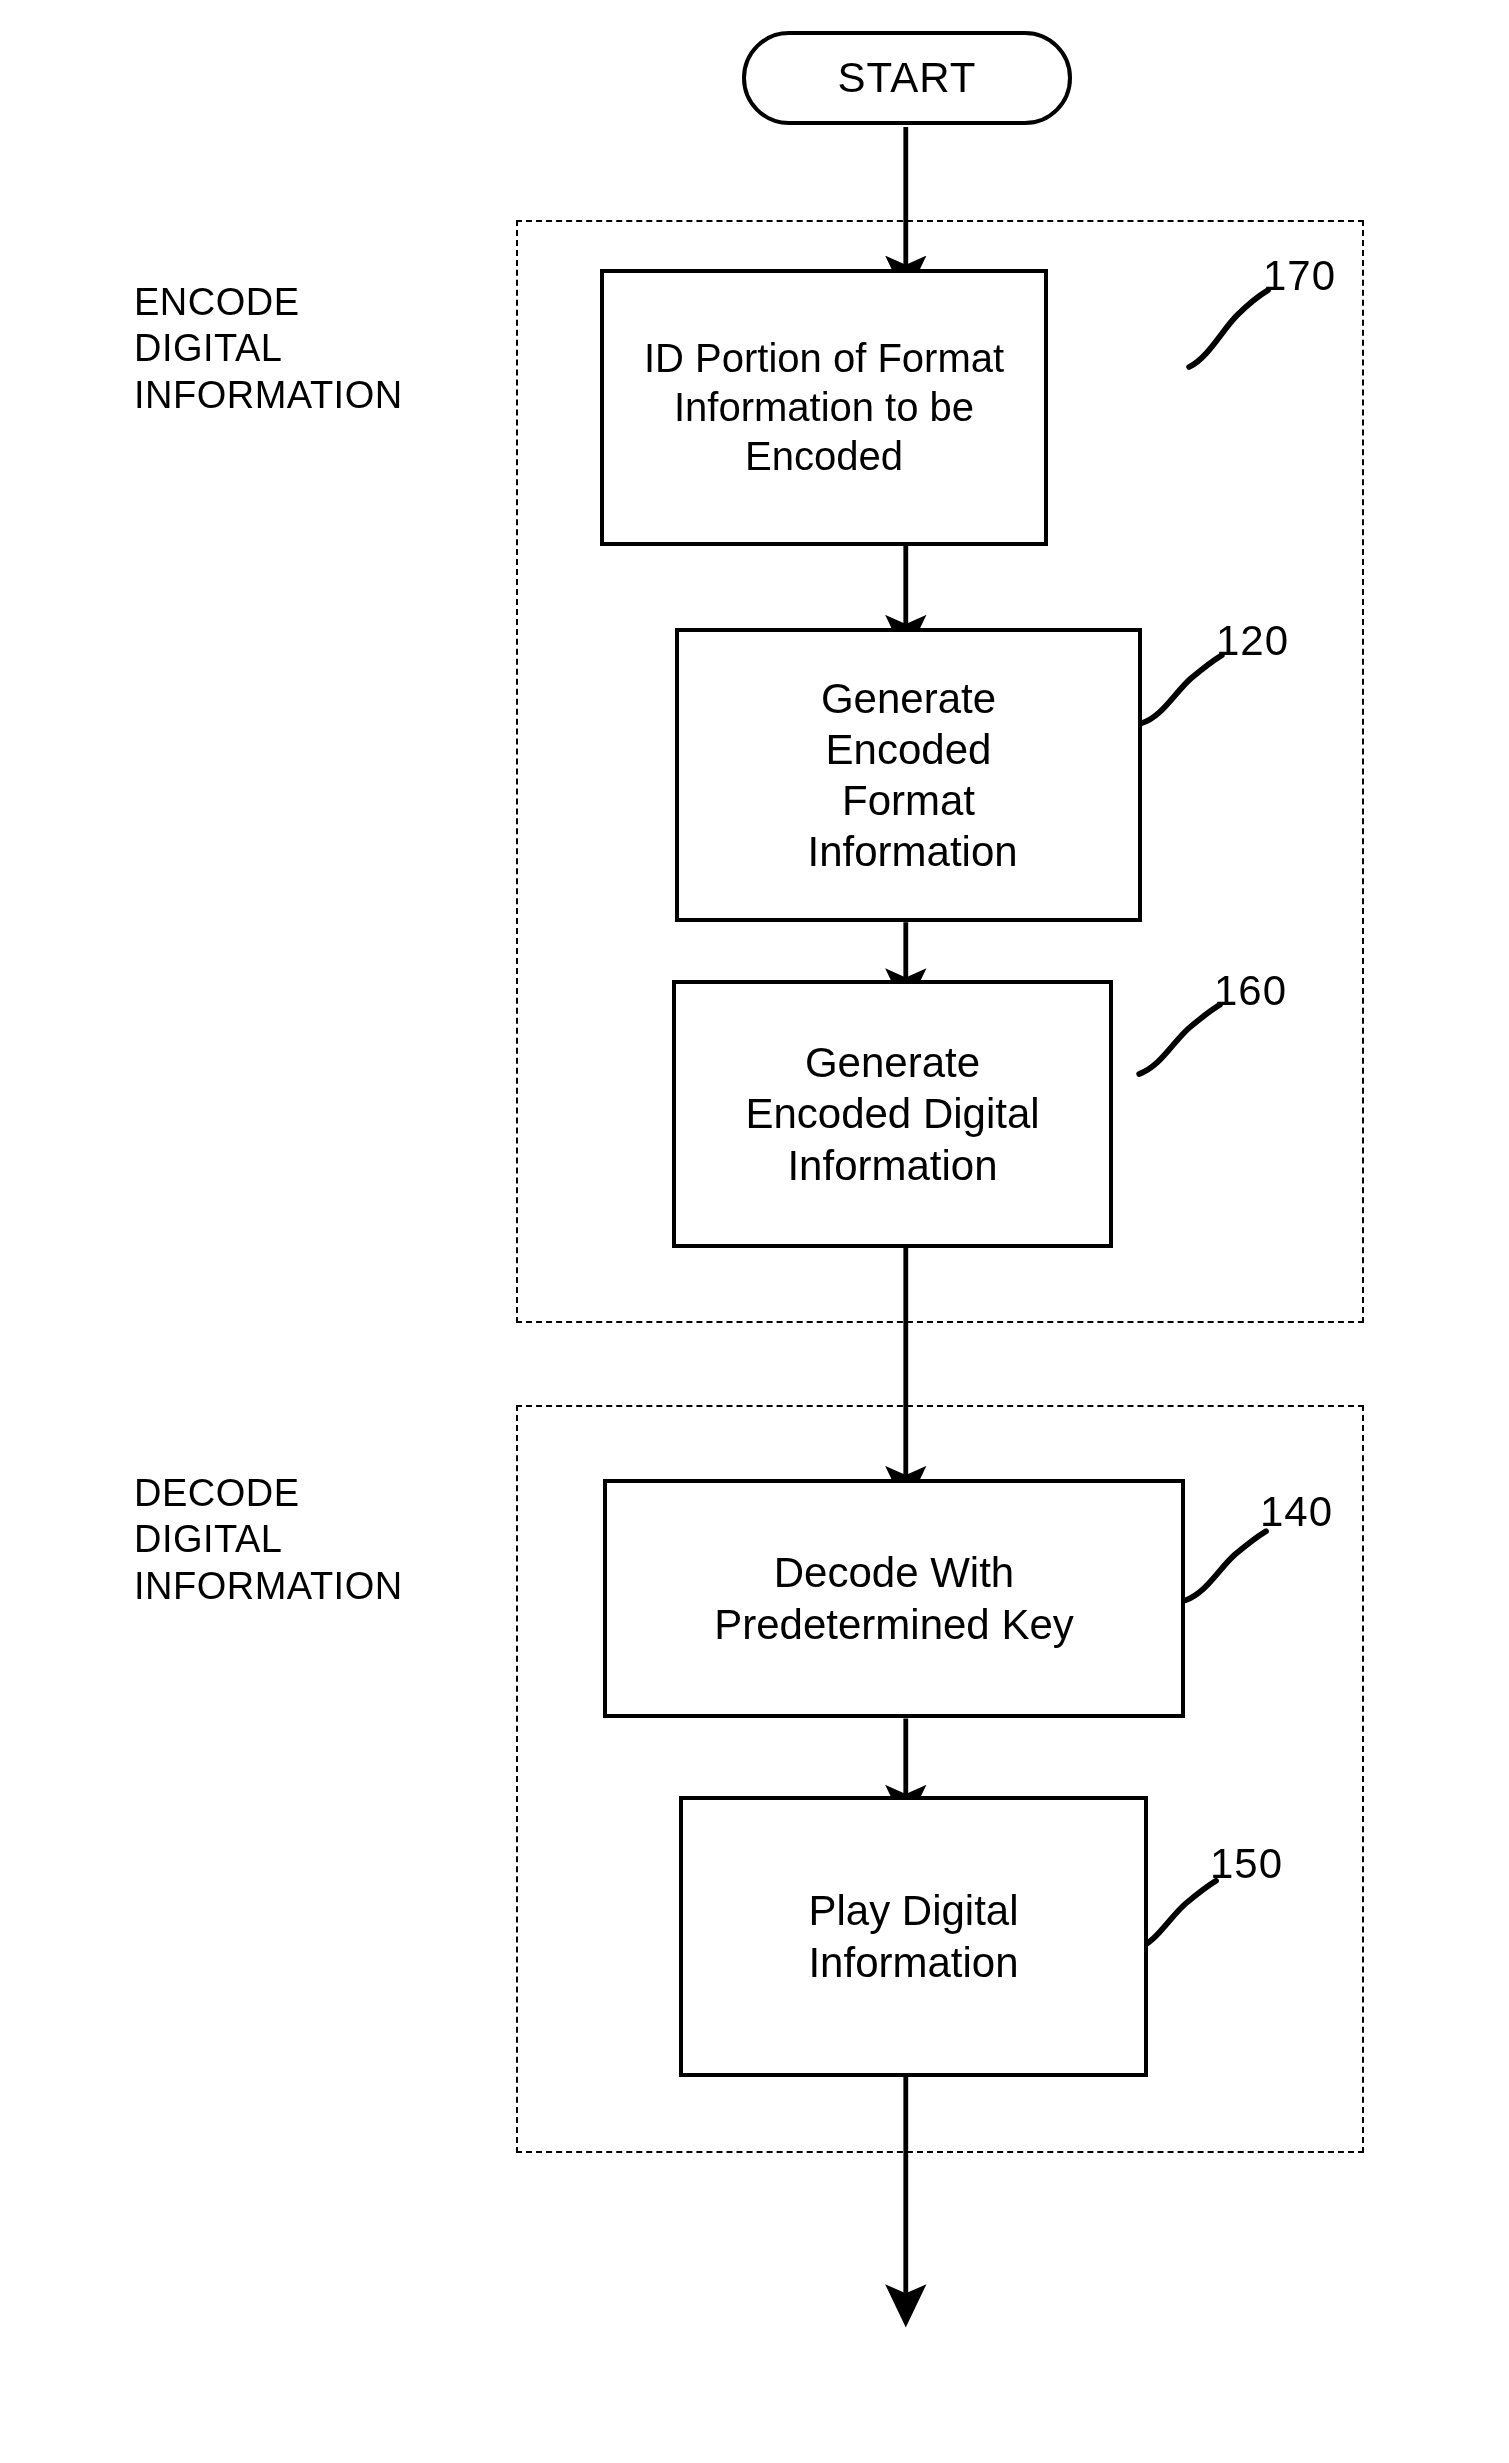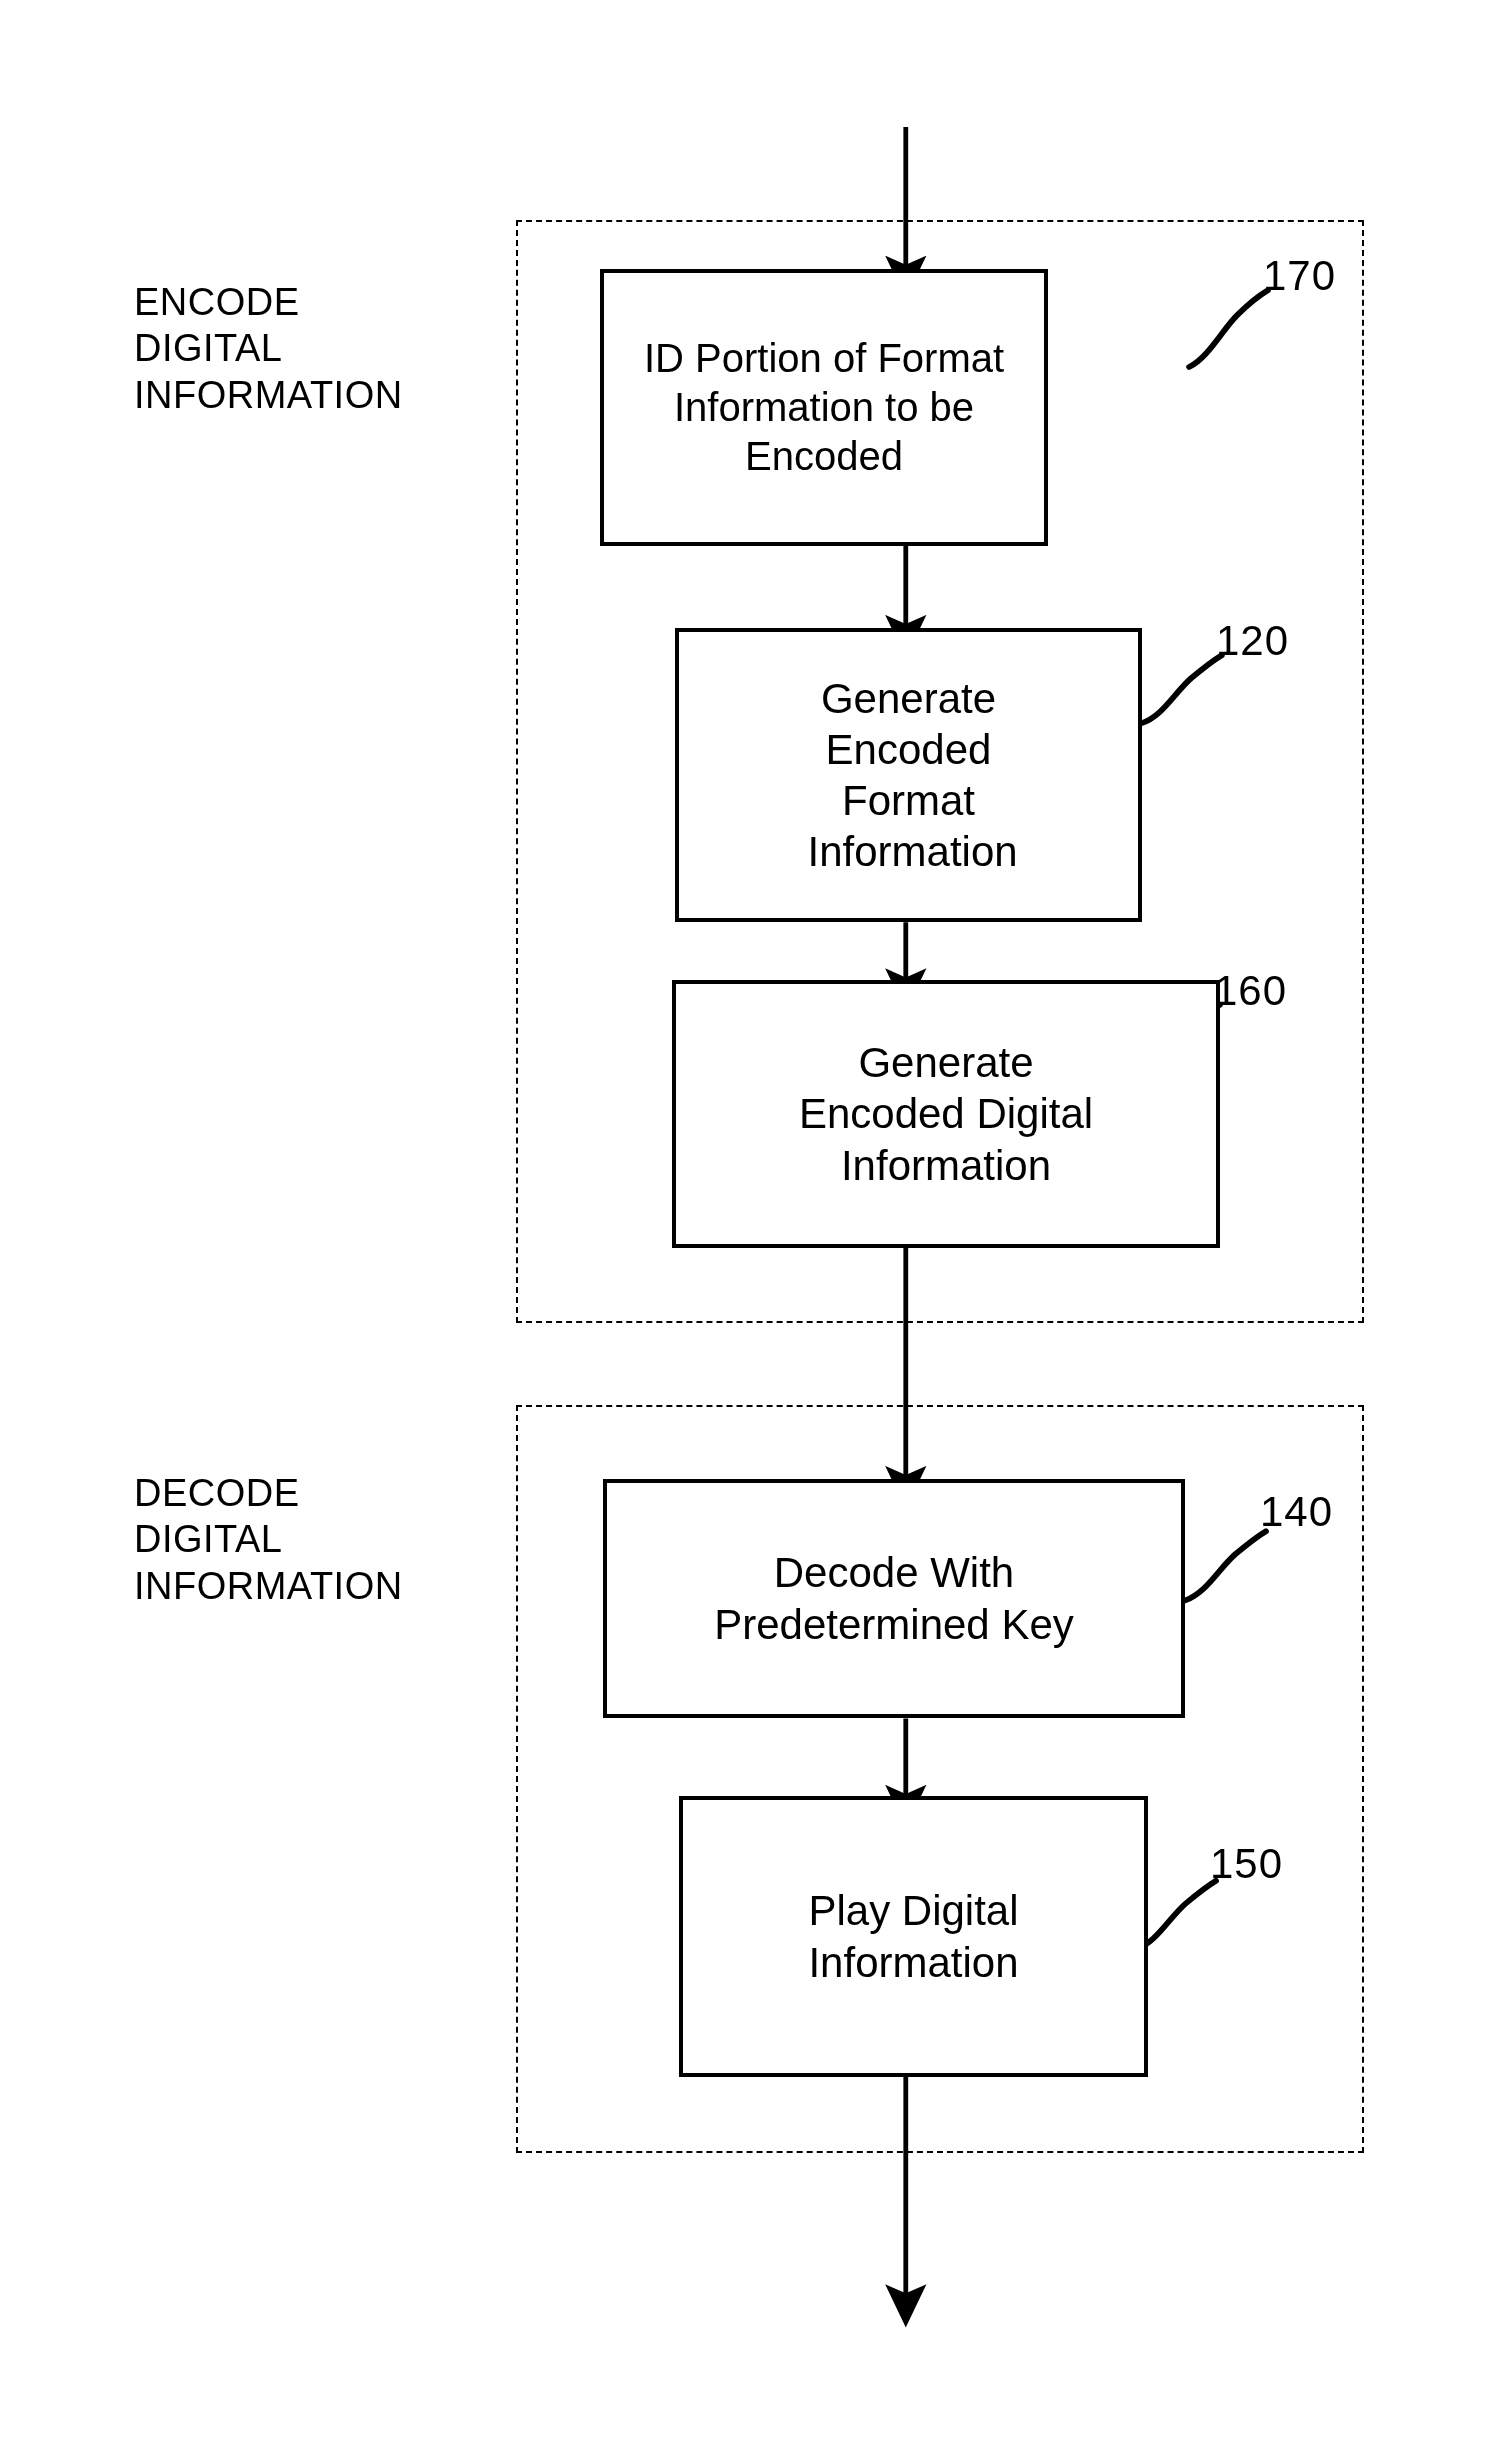--- a/index.html
+++ b/index.html
@@ -110,40 +110,43 @@
     <path d="M1238,382 C1258,372 1272,344 1288,328 C1300,316 1310,308 1320,302" stroke="#000" stroke-width="6" fill="none" stroke-linecap="round"></path>
     <path d="M1188,753 C1210,746 1222,722 1240,706 C1252,696 1262,688 1272,682" stroke="#000" stroke-width="6" fill="none" stroke-linecap="round"></path>
     <path d="M1186,1118 C1208,1110 1220,1086 1238,1070 C1250,1060 1260,1052 1270,1046" stroke="#000" stroke-width="6" fill="none" stroke-linecap="round"></path>
     <path d="M1234,1666 C1256,1658 1268,1634 1286,1618 C1298,1608 1308,1600 1318,1594" stroke="#000" stroke-width="6" fill="none" stroke-linecap="round"></path>
     <path d="M1182,2030 C1204,2022 1216,1998 1234,1982 C1246,1972 1256,1964 1266,1958" stroke="#000" stroke-width="6" fill="none" stroke-linecap="round"></path>
   </svg>
 
   <div class="dash-region" style="left:516px; top:220px; width:848px; height:1103px;"></div>
   <div class="dash-region" style="left:516px; top:1405px; width:848px; height:748px;"></div>
 
+  <div class="terminal" style="left:742px; top:31px; width:330px; height:94px;">
+    <span>START</span>
+  </div>
 
   <div class="stage-label" style="left:134px; top:279px; width:307px;">ENCODE
 DIGITAL
 INFORMATION</div>
 
   <div class="stage-label" style="left:134px; top:1470px; width:307px;">DECODE
 DIGITAL
 INFORMATION</div>
 
   <div class="process" style="left:600px; top:269px; width:448px; height:277px;">
     <span>ID Portion of Format Information to be Encoded</span>
   </div>
   <div class="refnum" style="left:1263px; top:255px;">170</div>
 
   <div class="process" style="left:675px; top:628px; width:467px; height:294px; font-size:42px;">
     <span style="display:inline-block; max-width:202px;">Generate Encoded Format Information</span>
   </div>
   <div class="refnum" style="left:1216px; top:620px;">120</div>
 
-  <div class="process" style="left:672px; top:980px; width:548px; height:268px; font-size:42px;">
+  <div class="process" style="left:672px; top:980px; width:441px; height:268px; font-size:42px;">
     <span style="display:inline-block; max-width:338px;">Generate Encoded Digital Information</span>
   </div>
   <div class="refnum" style="left:1214px; top:970px;">160</div>
 
   <div class="process" style="left:603px; top:1479px; width:582px; height:239px; font-size:42px;">
     <span style="display:inline-block; max-width:384px;">Decode With Predetermined Key</span>
   </div>
   <div class="refnum" style="left:1260px; top:1491px;">140</div>
 
   <div class="process" style="left:667px; top:1796px; width:469px; height:281px; font-size:42px;margin-left:12px;">

